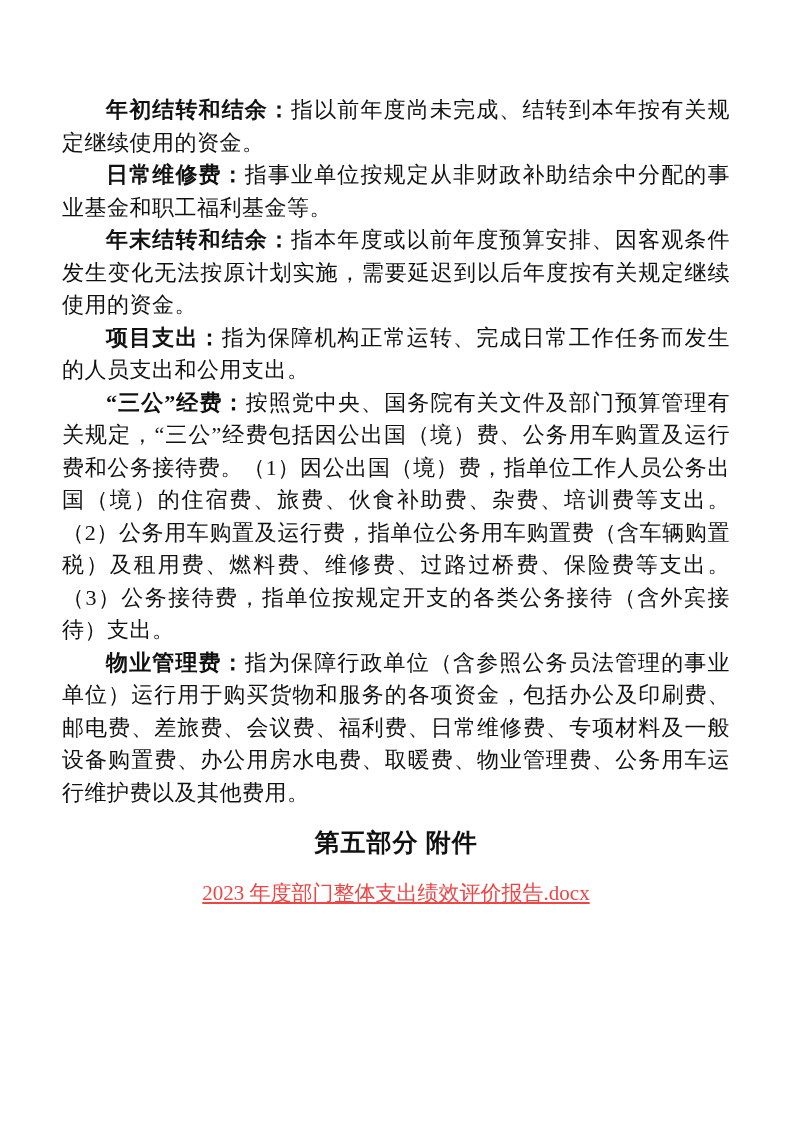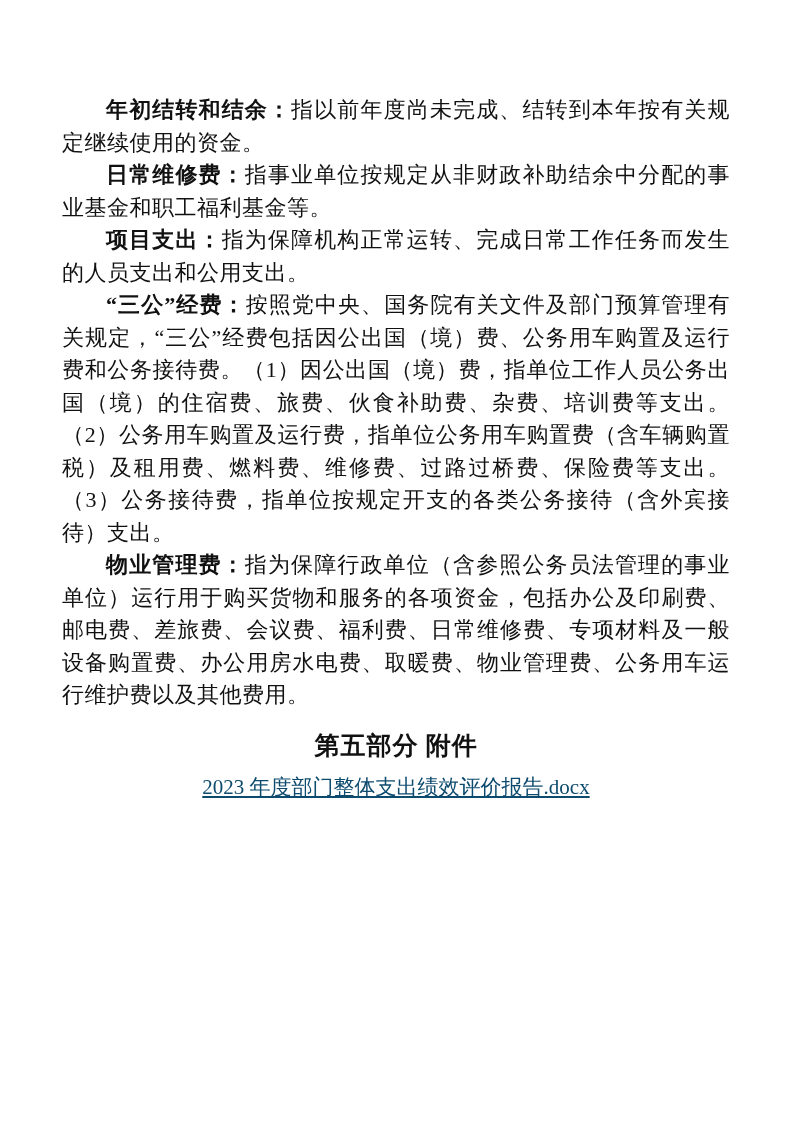--- a/index.html
+++ b/index.html
@@ -27,48 +27,49 @@
     line-height: 32.5px;
     text-align: justify;
     text-justify: inter-ideograph;
     text-indent: 2em;
     letter-spacing: 0.5px;
   }
   .body-para .term {
     font-weight: bold;
   }
   .section-heading {
-    margin: 16px 0 8px 0;
+    margin: 16px 0 17px 0;
     font-size: 25px;
     line-height: 36px;
     font-weight: bold;
     text-align: center;
     letter-spacing: 1px;
   }
   .attachment-line {
     margin: 4px 0 0 0;
     text-align: center;
   }
   .attachment-line a {
     font-size: 21px;
     line-height: 30px;
-    color: #0c4a6e;
+    color: #ef4444;
     text-decoration: underline;
     cursor: pointer;
   }
 </style>
 </head>
 <body>
 
 <div class="page">
 
   <p class="body-para"><span class="term">年初结转和结余：</span><span>指以前年度尚未完成、结转到本年按有关规定继续使用的资金。</span></p>
 
   <p class="body-para"><span class="term">日常维修费：</span><span>指事业单位按规定从非财政补助结余中分配的事业基金和职工福利基金等。</span></p>
 
+  <p class="body-para"><span class="term">年末结转和结余：</span><span>指本年度或以前年度预算安排、因客观条件发生变化无法按原计划实施，需要延迟到以后年度按有关规定继续使用的资金。</span></p>
 
   <p class="body-para"><span class="term">项目支出：</span><span>指为保障机构正常运转、完成日常工作任务而发生的人员支出和公用支出。</span></p>
 
 
 
   <p class="body-para"><span class="term">“三公”经费：</span><span>按照党中央、国务院有关文件及部门预算管理有关规定，“三公”经费包括因公出国（境）费、公务用车购置及运行费和公务接待费。（1）因公出国（境）费，指单位工作人员公务出国（境）的住宿费、旅费、伙食补助费、杂费、培训费等支出。（2）公务用车购置及运行费，指单位公务用车购置费（含车辆购置税）及租用费、燃料费、维修费、过路过桥费、保险费等支出。（3）公务接待费，指单位按规定开支的各类公务接待（含外宾接待）支出。</span></p>
 
   <p class="body-para"><span class="term">物业管理费：</span><span>指为保障行政单位（含参照公务员法管理的事业单位）运行用于购买货物和服务的各项资金，包括办公及印刷费、邮电费、差旅费、会议费、福利费、日常维修费、专项材料及一般设备购置费、办公用房水电费、取暖费、物业管理费、公务用车运行维护费以及其他费用。</span></p>
 
   <h2 class="section-heading">第五部分 附件</h2>

